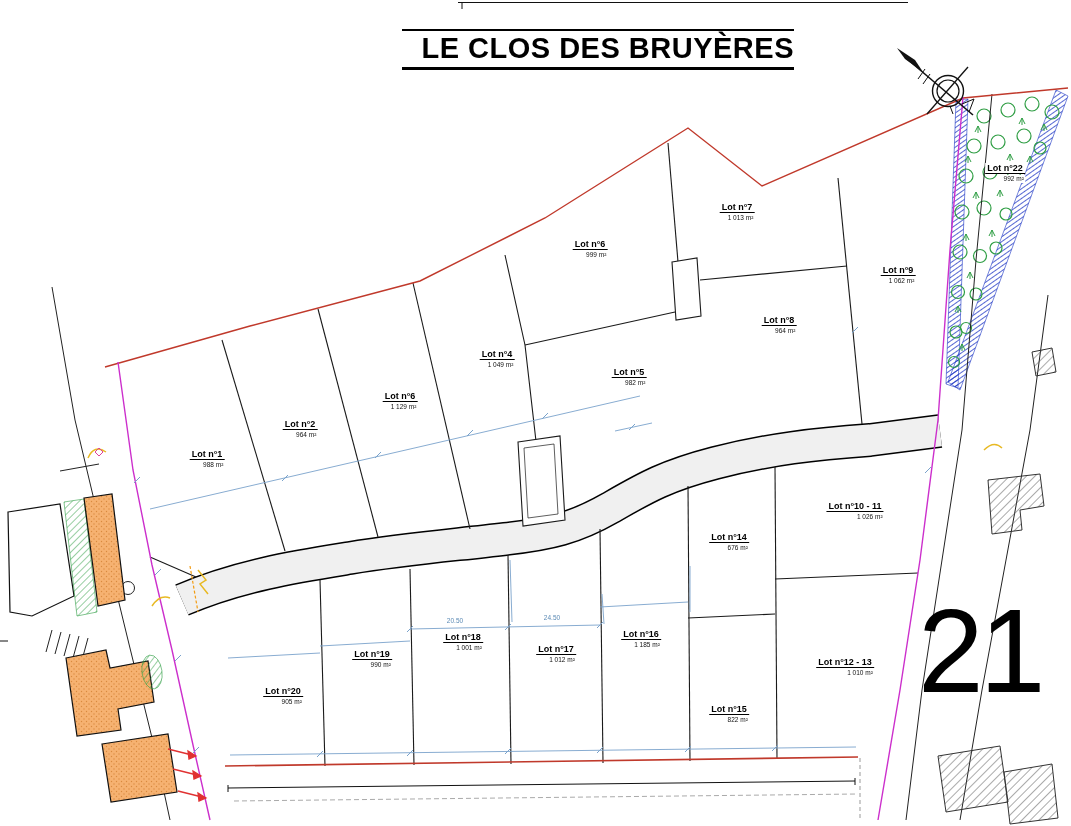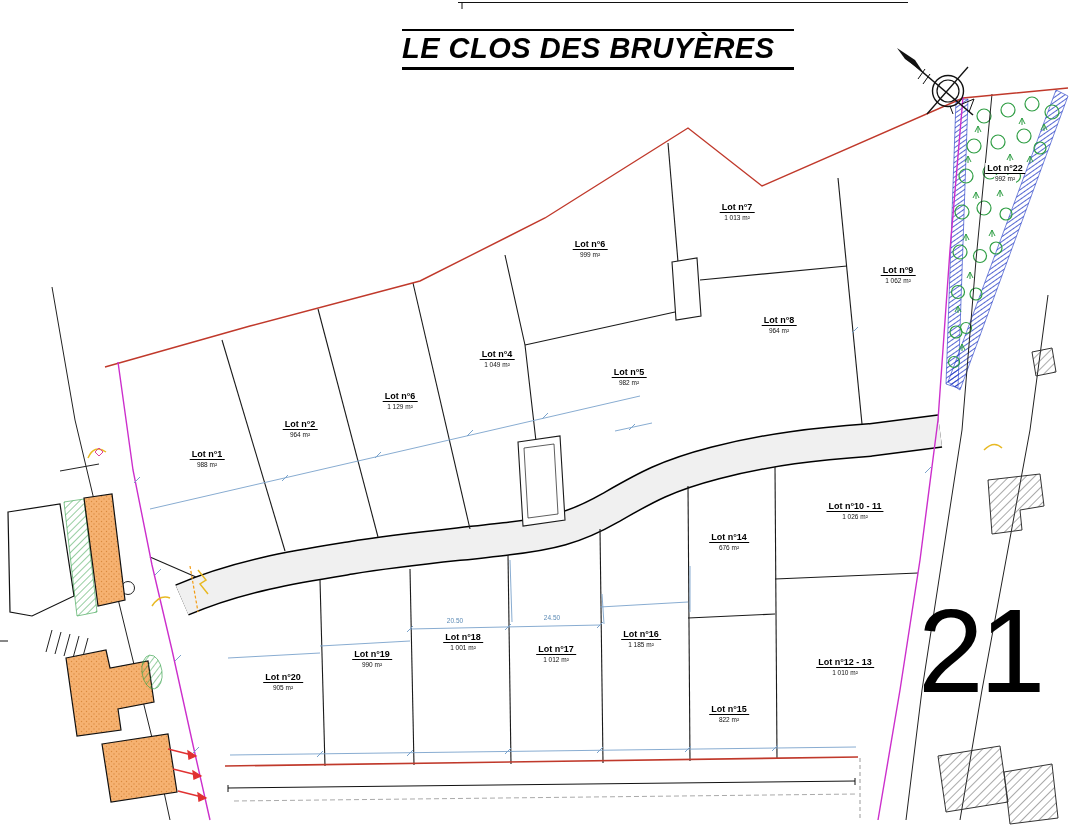--- a/index.html
+++ b/index.html
@@ -1,23 +1,23 @@
 <!DOCTYPE html>
 <html><head>
 <meta charset="utf-8">
 <style>
   html,body{margin:0;padding:0;background:#ffffff;}
   #stage{position:relative;width:1071px;height:826px;background:#fff;overflow:hidden;
          font-family:"Liberation Sans", sans-serif;}
   #stage svg{position:absolute;left:0;top:0;}
-  .title{position:absolute;left:402px;top:29px;width:392px;text-align:left;
+  .title{position:absolute;left:402px;top:29px;width:392px;text-align:right;
          font-size:29px;font-weight:bold;letter-spacing:.5px;color:#000;
-         border-top:2px solid #000;border-bottom:3px solid #000;padding:1px 0 2px;font-style:italic;}
+         border-top:2px solid #000;border-bottom:3px solid #000;padding:1px 0 2px;}
   .lot{position:absolute;transform:translateX(-50%);display:flex;flex-direction:column;
-       align-items:center;z-index:5;}
+       align-items:flex-end;z-index:5;}
   .lot-name{font-weight:bold;font-size:9px;line-height:10px;white-space:nowrap;
             border-bottom:1.3px solid #000;padding:0 2px;background:#fff;color:#000;}
   .lot-area{font-size:6.5px;line-height:8px;margin-top:1px;white-space:nowrap;
             background:#fff;color:#111;padding:0 1px;}
   .watermark{position:absolute;left:918px;top:592px;font-size:118px;line-height:1;
              color:#000000;font-weight:400;z-index:1;letter-spacing:-4px;}
 </style>
 </head>
 <body>
 
@@ -303,21 +303,21 @@
     <span class="lot-area">1 012 m²</span>
   </div>
   <div class="lot" style="left:463px;top:632px">
     <span class="lot-name">Lot n°18</span>
     <span class="lot-area">1 001 m²</span>
   </div>
   <div class="lot" style="left:372px;top:649px">
     <span class="lot-name">Lot n°19</span>
     <span class="lot-area">990 m²</span>
   </div>
-  <div class="lot" style="left:283px;top:672px">
+  <div class="lot" style="left:283px;top:686px">
     <span class="lot-name">Lot n°20</span>
     <span class="lot-area">905 m²</span>
   </div>
   <div class="lot" style="left:1005px;top:163px">
     <span class="lot-name">Lot n°22</span>
     <span class="lot-area">992 m²</span>
   </div>
 
 </div>
 

